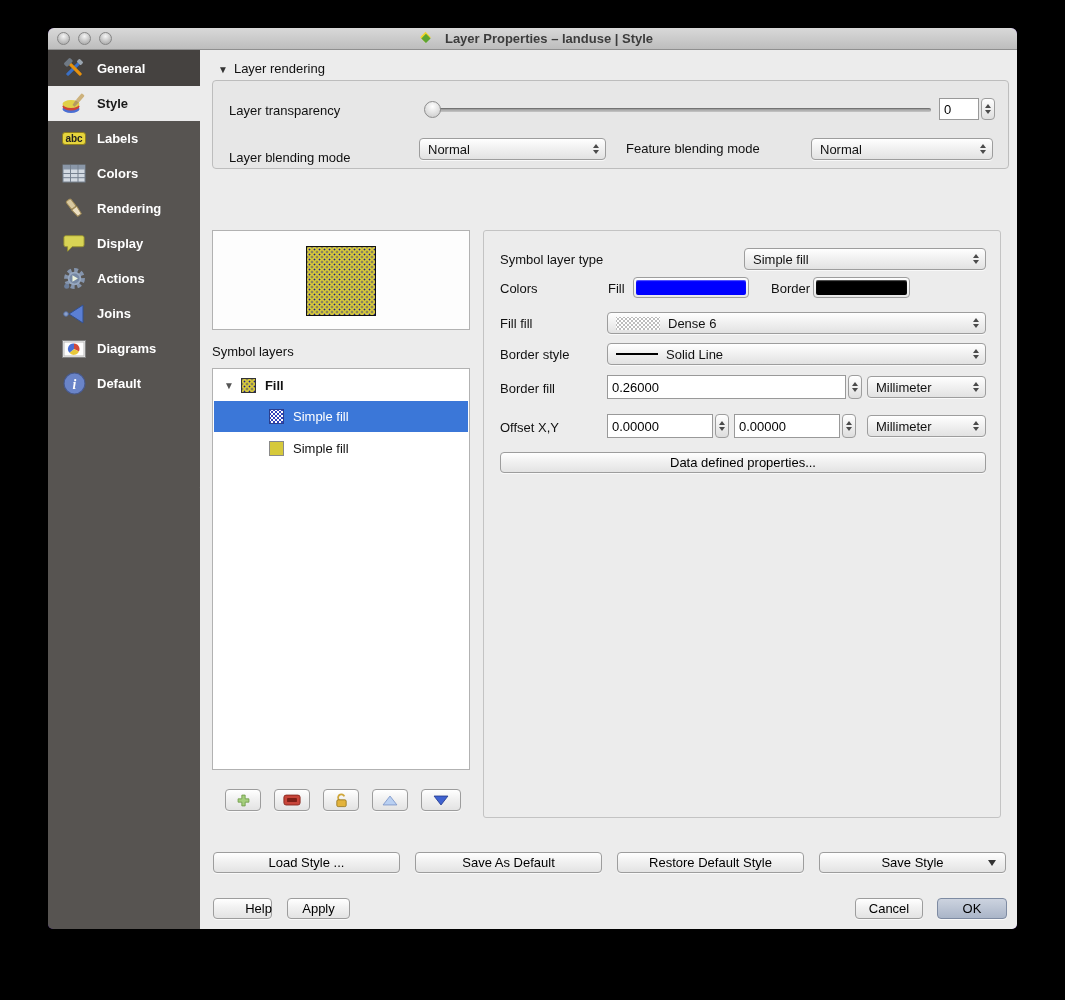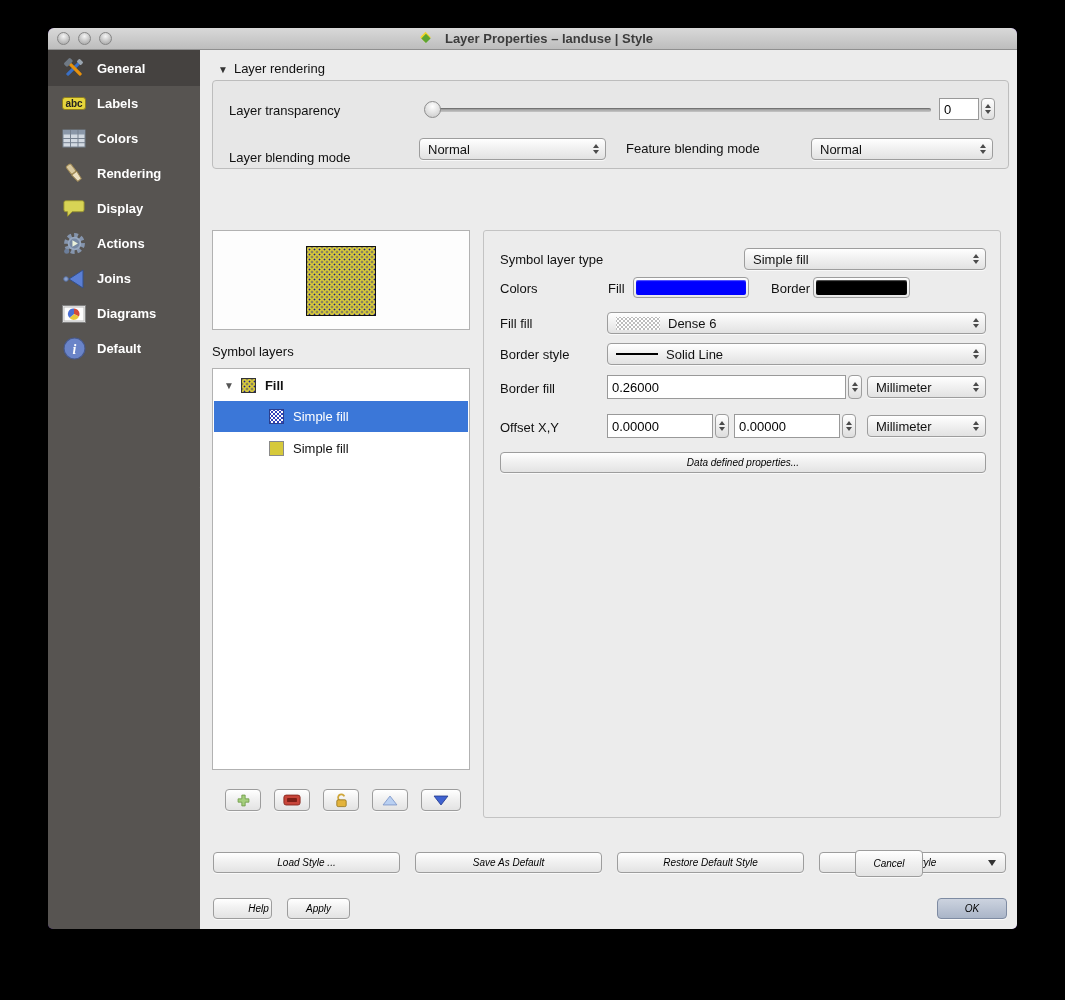--- a/index.html
+++ b/index.html
@@ -32,22 +32,22 @@
   
   .content { position:absolute; left:152px; top:22px; right:0; bottom:0; background:#ececec; font-size:13px; color:#111; }
   .lbl { position:absolute; white-space:nowrap; font-size:13px; color:#111; }
 
   .groupbox { position:absolute; border:1px solid #bdbdbd; border-radius:4px; background:#e7e7e7; }
   .panelbox { position:absolute; border:1px solid #c3c3c3; border-radius:3px; background:#ececec; }
   .whitebox { position:absolute; background:#fff; border:1px solid #b2b2b2; }
 
   
   .btn { position:absolute; background:linear-gradient(#ffffff,#f1f1f1 45%,#e3e3e3);
-         border:1px solid #9d9d9d; border-radius:4px; font-size:10px; color:#000;
-         display:flex; align-items:center; justify-content:center; box-shadow:0 1px 0 rgba(255,255,255,.7);font-style:italic; }
+         border:1px solid #9d9d9d; border-radius:4px; font-size:13px; color:#000;
+         display:flex; align-items:center; justify-content:center; box-shadow:0 1px 0 rgba(255,255,255,.7); }
   .btn.default { background:linear-gradient(#ccd3df,#aab5c8); border-color:#7e8ba2; }
   .sel { position:absolute; background:linear-gradient(#ffffff,#f0f0f0 50%,#e2e2e2);
          border:1px solid #9d9d9d; border-radius:4px; display:flex; align-items:center;
          padding:0 22px 0 8px; font-size:13px; box-shadow:0 1px 0 rgba(255,255,255,.7); }
   .arrows { position:absolute; right:6px; top:50%; transform:translateY(-50%);
             display:flex; flex-direction:column; gap:2px; }
   .tu { width:0; height:0; border-left:3.5px solid transparent; border-right:3.5px solid transparent; border-bottom:4.5px solid #4a4a4a; }
   .td { width:0; height:0; border-left:3.5px solid transparent; border-right:3.5px solid transparent; border-top:4.5px solid #4a4a4a; }
   .inp { position:absolute; background:#fff; border:1px solid #999; font-size:13px;
          padding:0 4px; color:#000; font-family:"Liberation Sans", sans-serif; }
@@ -121,20 +121,34 @@
                 <rect x="10.2" y="2.5" width="5.6" height="4" rx="1" fill="#9aa5b0"></rect>
               </g>
             <g transform="rotate(-45 13 13)">
                 <rect x="11.4" y="7" width="3.2" height="16" rx="1" fill="#e8920c"></rect>
                 <rect x="8.6" y="2.5" width="8.8" height="5" rx="1.4" fill="#6f7984"></rect>
               </g>
           </svg>
         </span>
         <span>General</span>
       </div>
+      <div class="side-item selected">
+        <span class="side-ico">
+          <svg width="26" height="26" viewBox="0 0 26 26">
+            <ellipse cx="10" cy="18" rx="8.5" ry="4" fill="#4a6fd4"></ellipse>
+              <ellipse cx="10" cy="15.5" rx="8.5" ry="4" fill="#cc4438"></ellipse>
+              <ellipse cx="10" cy="13" rx="8.5" ry="4" fill="#e0d048"></ellipse>
+            <g transform="rotate(40 16 10)">
+                <rect x="14.5" y="1" width="4" height="9" rx="1" fill="#cdb27c"></rect>
+                <path d="M14.5 10 h4 l-0.7 6 h-2.6 Z" fill="#b59a60"></path>
+              </g>
+          </svg>
+        </span>
+        <span>Style</span>
+      </div>
       <div class="side-item">
         <span class="side-ico">
             <span class="abc-badge">abc</span>
           </span>
         <span>Labels</span>
       </div>
       <div class="side-item">
         <span class="side-ico">
           <svg width="24" height="19" viewBox="0 0 24 19">
               <rect x="1" y="1" width="22" height="17" fill="#d3dae2" stroke="#76818f"></rect>
@@ -390,21 +404,21 @@
         <span>Save Style</span>
         <span class="savestyle-arrow"></span>
       </div>
 
       <div class="btn" style="left:13px; top:848px; width:59px; height:21px;padding-left:32px;">
         <span>Help</span>
       </div>
       <div class="btn" style="left:87px; top:848px; width:63px; height:21px;">
         <span>Apply</span>
       </div>
-      <div class="btn" style="left:655px; top:800px; width:68px; height:27px;">
+      <div class="btn" style="left:655px; top:848px; width:68px; height:21px;">
         <span>Cancel</span>
       </div>
       <div class="btn default" style="left:737px; top:848px; width:70px; height:21px;">
         <span>OK</span>
       </div>
 
     </div>
   </div>
 </div>
 

